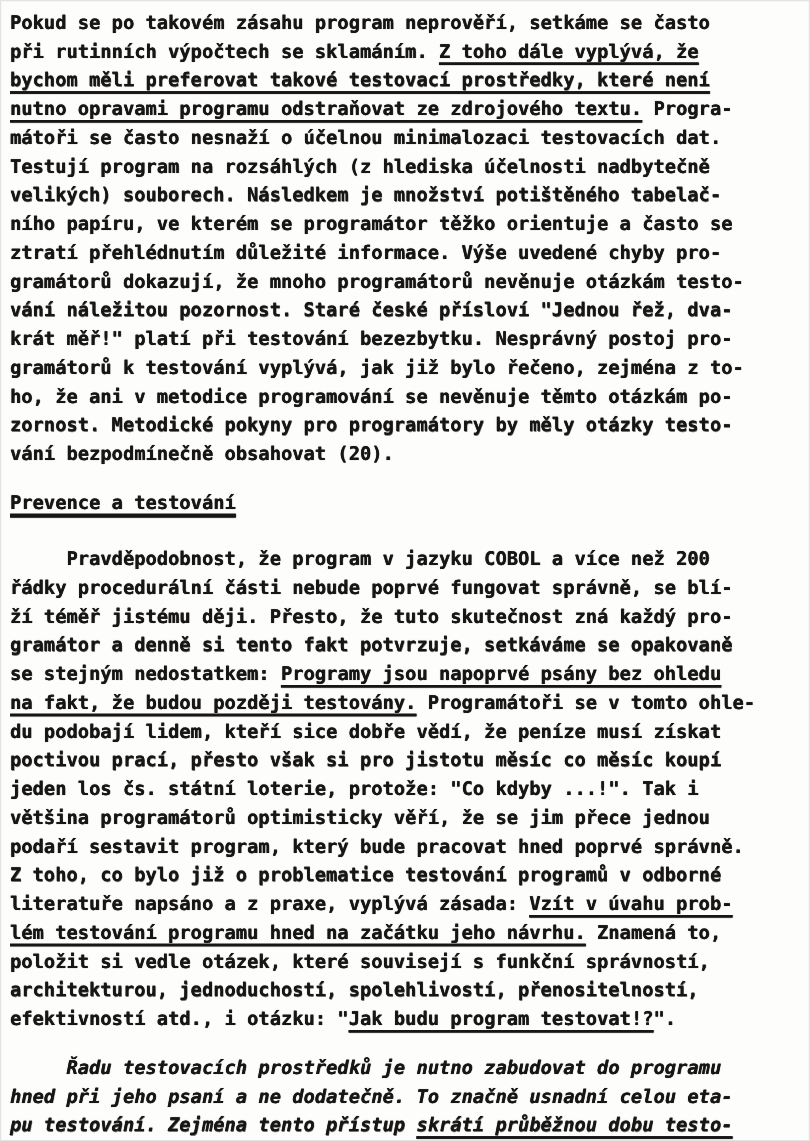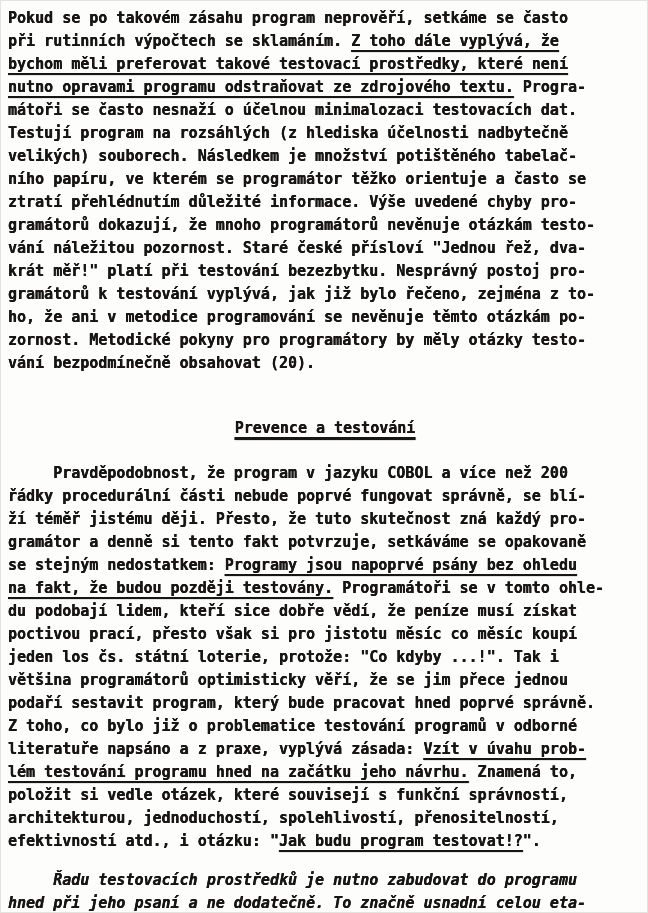--- a/index.html
+++ b/index.html
@@ -16,21 +16,21 @@
     font-family: "DejaVu Sans Mono", "Liberation Mono", monospace;
     font-weight: bold;
     font-size: 15px;
     line-height: 23px;
     color: #171614;
     text-shadow: 0 0 0.6px currentColor, 0.3px 0.2px 0 rgba(20,18,16,0.55);
     white-space: pre;
   }
   .para { margin: 0; }
   
-  .page .para:nth-child(2) { margin-top: 42px; text-align: center; }  
+  .page .para:nth-child(2) { margin-top: 16px; }  
   .page .para:nth-child(3) { margin-top: 22px;  }  
   .page .para:nth-child(4) { margin-top: 16px; font-style: italic; }  
   .line { height: 23px; }
   .seg { display: inline; }
   .seg.u {
     text-decoration: underline;
     text-decoration-thickness: 2px;
     text-underline-offset: 3.5px;
     text-decoration-color: #171614;
   }

